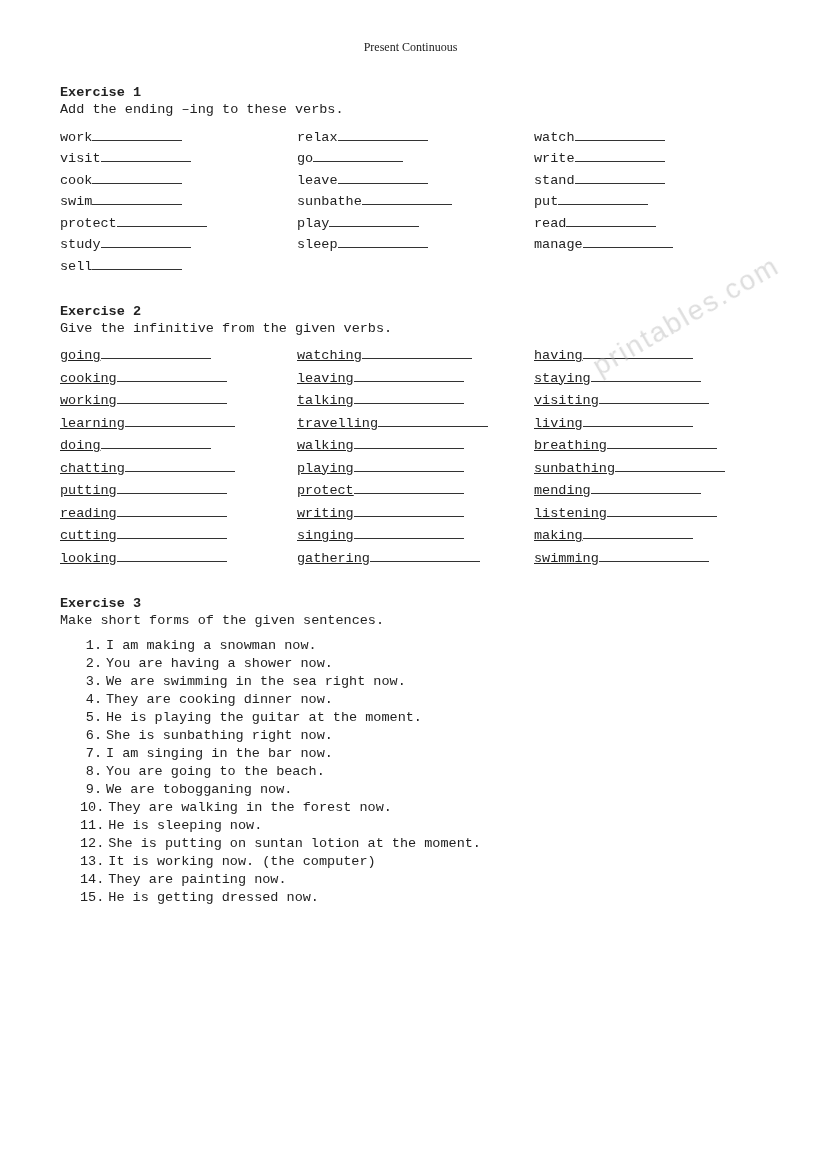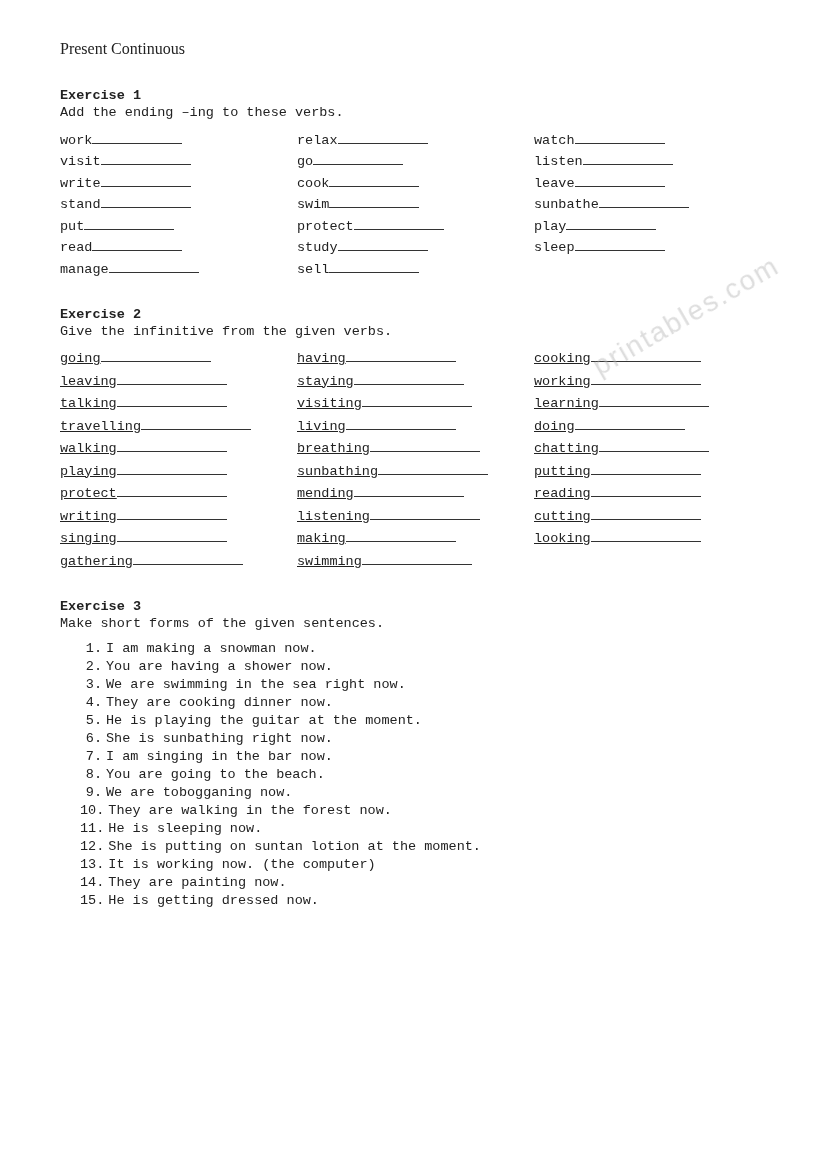--- a/index.html
+++ b/index.html
@@ -6,21 +6,22 @@
     body {
       background: #fff;
       font-family: 'Courier New', Courier, monospace;
       font-size: 13.5px;
       color: #222;
       width: 821px;
       min-height: 1169px;
       padding: 40px 60px;
     }
     .page-title {
-      font-size: 16px;
+      text-align: center;
+      font-size: 12px;
       font-weight: normal;
       font-family: Georgia, serif;
     }
     .exercise-heading {
       font-weight: bold;
       margin-bottom: 2px;
       margin-top: 30px;
     }
     .exercise-instruction {
       margin-bottom: 10px;
@@ -117,24 +118,20 @@
     </div>
     <div class="verb-item">
       <span class="verb-word">visit</span>
       <span class="underline-fill"></span>
     </div>
     <div class="verb-item">
       <span class="verb-word">go</span>
       <span class="underline-fill"></span>
     </div>
     <div class="verb-item">
-      <span class="verb-word">listen</span>
-      <span class="underline-fill"></span>
-    </div>
-    <div class="verb-item">
       <span class="verb-word">write</span>
       <span class="underline-fill"></span>
     </div>
     <div class="verb-item">
       <span class="verb-word">cook</span>
       <span class="underline-fill"></span>
     </div>
     <div class="verb-item">
       <span class="verb-word">leave</span>
       <span class="underline-fill"></span>
@@ -187,20 +184,24 @@
 
 <div class="exercise-heading">Exercise 2</div>
 <div class="exercise-instruction">Give the infinitive from the given verbs.</div>
 
 <div class="exercise2-grid" id="ex2-grid">
     <div class="ex2-item">
       <span>going</span>
       <span class="underline-fill-long"></span>
     </div>
     <div class="ex2-item">
+      <span>watching</span>
+      <span class="underline-fill-long"></span>
+    </div>
+    <div class="ex2-item">
       <span>having</span>
       <span class="underline-fill-long"></span>
     </div>
     <div class="ex2-item">
       <span>cooking</span>
       <span class="underline-fill-long"></span>
     </div>
     <div class="ex2-item">
       <span>leaving</span>
       <span class="underline-fill-long"></span>

